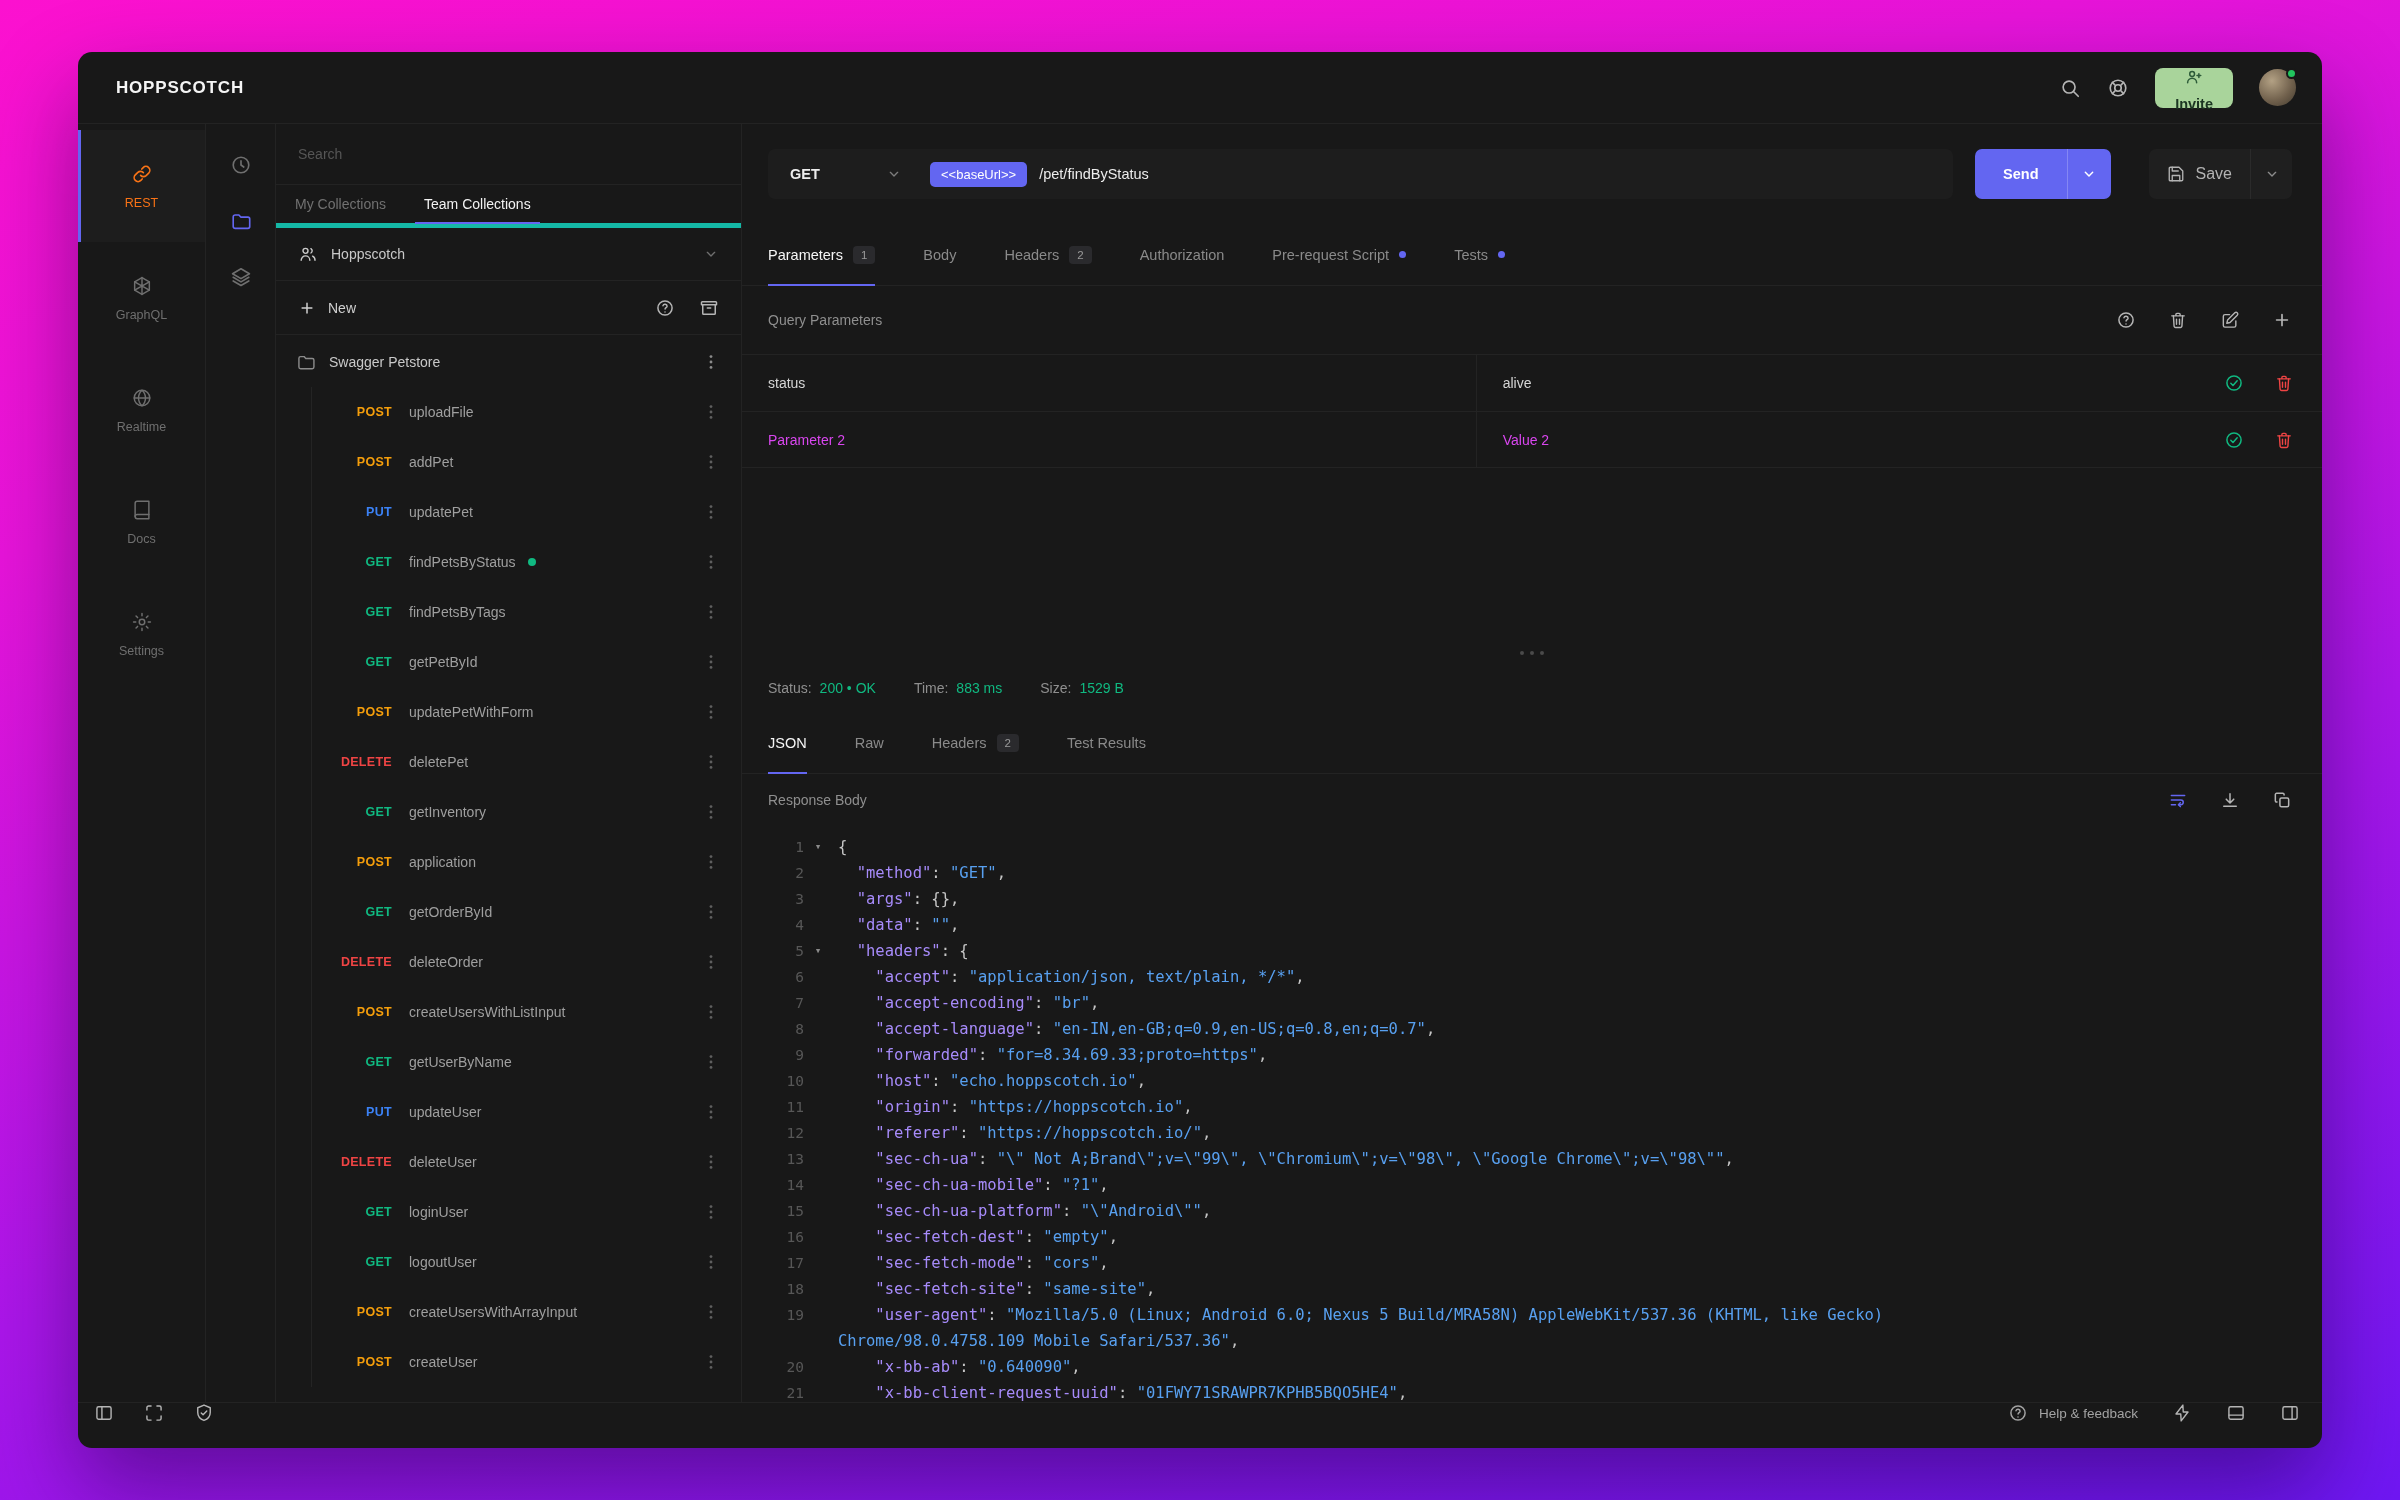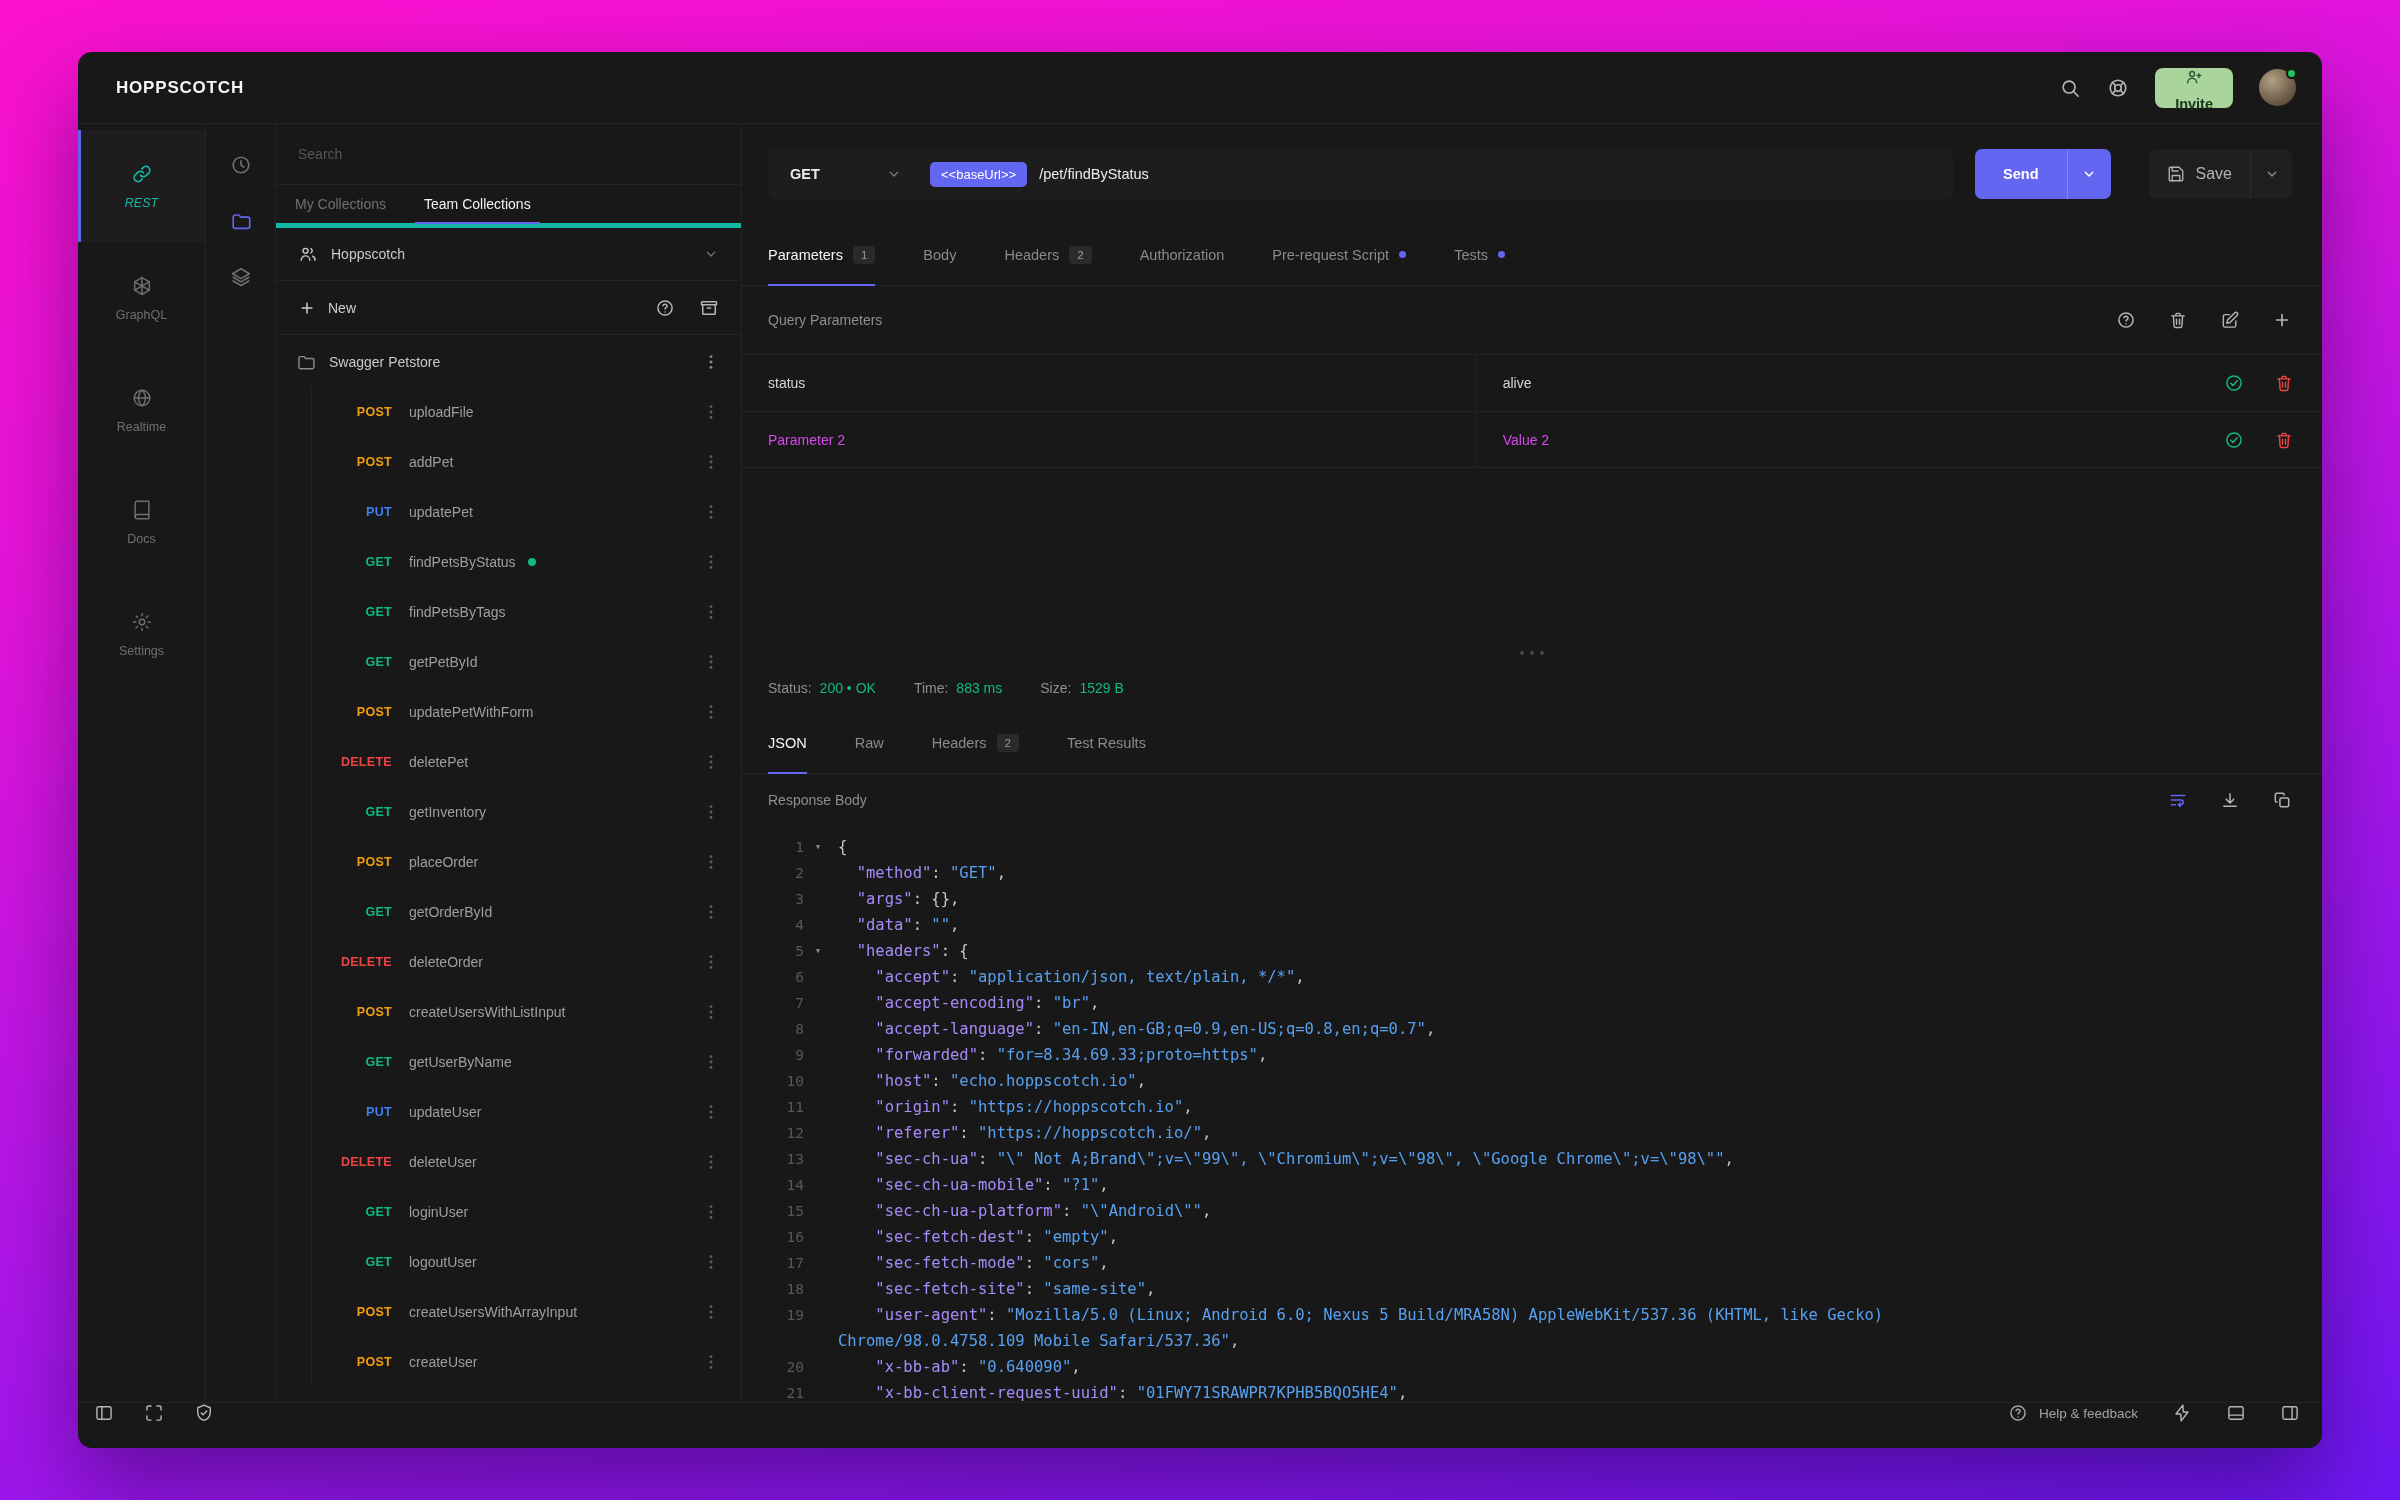--- a/index.html
+++ b/index.html
@@ -53,21 +53,21 @@
   
   .main { flex: 1; display: flex; min-height: 0; }
 
   
   .sidenav { width: 128px; flex: none; border-right: 1px solid #232323; padding-top: 6px; }
   .nav-item {
     width: 100%; height: 112px; display: flex; flex-direction: column;
     align-items: center; justify-content: center; gap: 11px;
     color: #6f6f6f; font-size: 12.5px;
   }
-  .nav-item.active { color: #14b8a6; background: #1d1d1d; box-shadow: inset 3px 0 0 #6366f1; font-style: italic; }
+  .nav-item.active { color: #f97316; background: #1d1d1d; box-shadow: inset 3px 0 0 #6366f1; }
 
   
   .strip {
     width: 70px; flex: none; border-right: 1px solid #232323;
     display: flex; flex-direction: column; align-items: center; padding-top: 30px; gap: 34px;
   }
   .strip-btn { color: #6f6f6f; display: flex; }
   .strip-btn.active { color: #6366f1; }
 
   
@@ -500,21 +500,21 @@
                       <circle cx="12" cy="5.5" r="1.7"></circle>
                       <circle cx="12" cy="12" r="1.7"></circle>
                       <circle cx="12" cy="18.5" r="1.7"></circle>
                     </svg>
                   </span>
                 </button>
               </div>
 
               <div class="req-row">
                 <span class="method POST">POST</span>
-                <span class="req-name">placeOrder</span>
+                <span class="req-name">application</span>
 
                 <button class="kebab">
                   <span class="ic">
                     <svg viewBox="0 0 24 24" fill="currentColor">
                       <circle cx="12" cy="5.5" r="1.7"></circle>
                       <circle cx="12" cy="12" r="1.7"></circle>
                       <circle cx="12" cy="18.5" r="1.7"></circle>
                     </svg>
                   </span>
                 </button>

